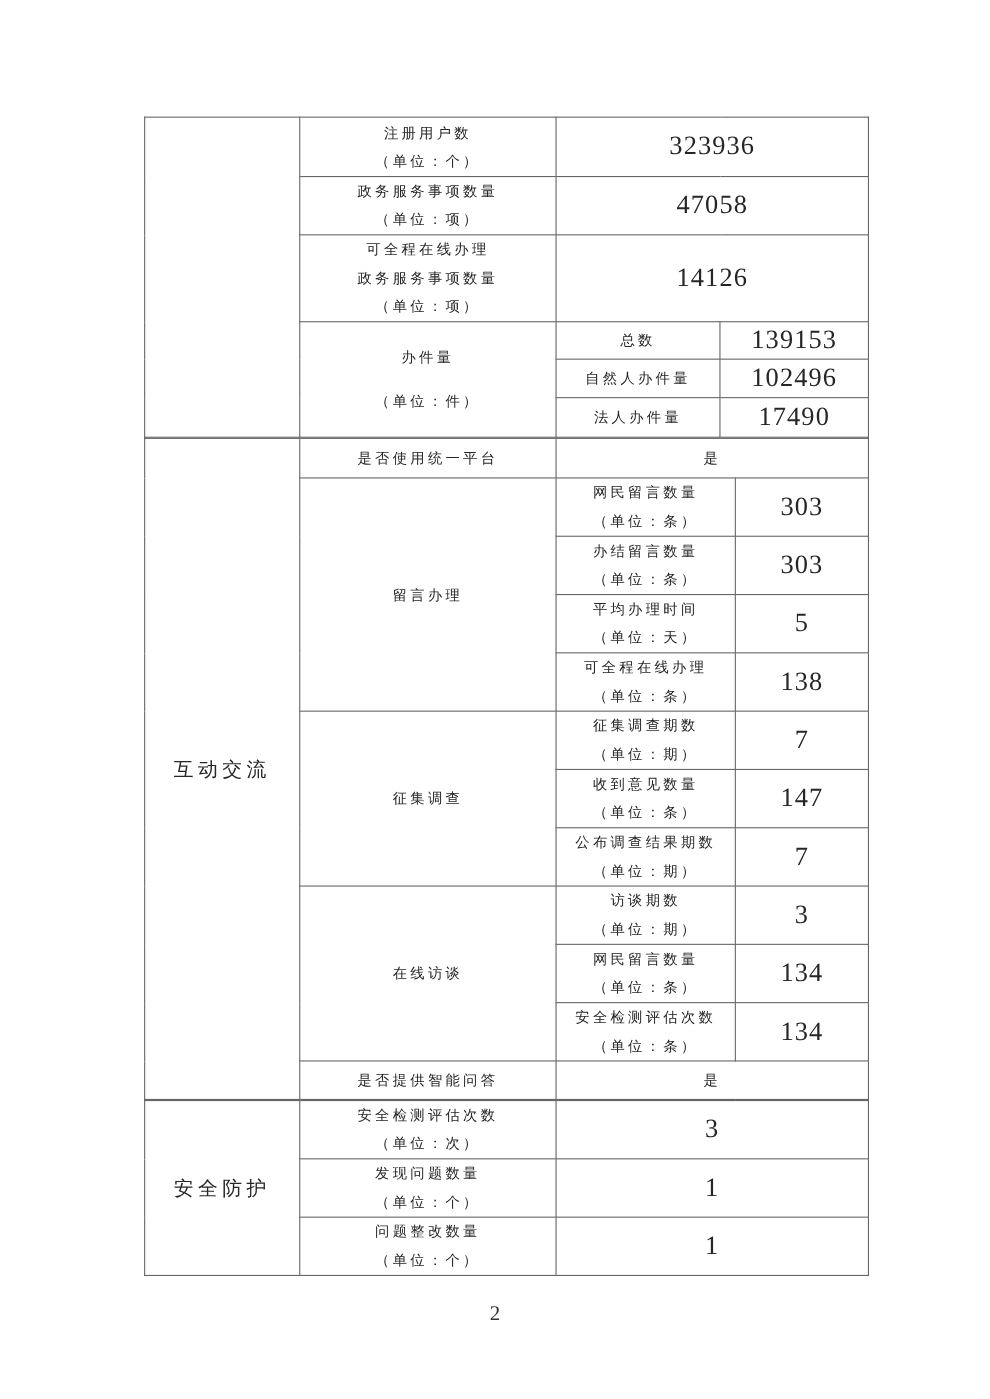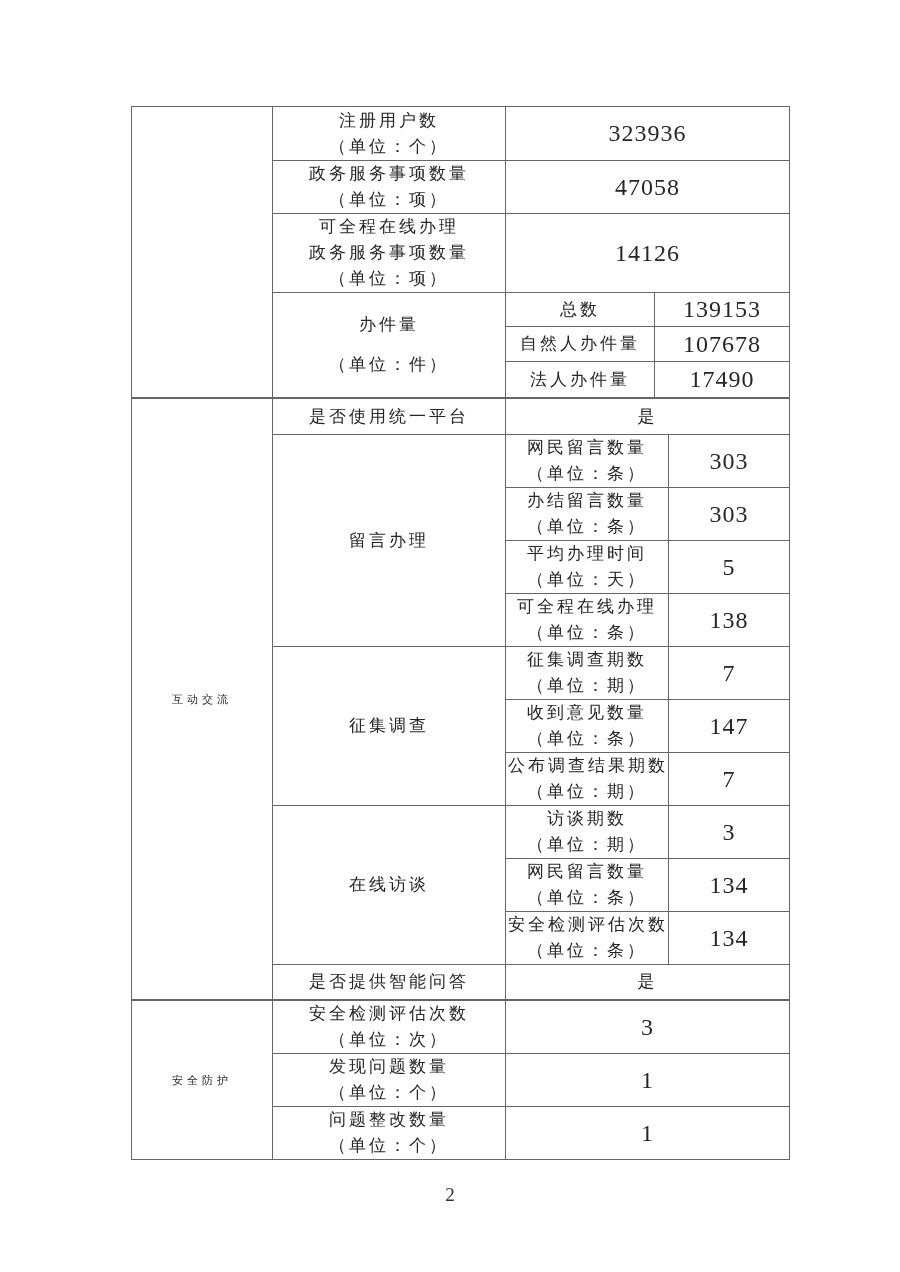--- a/index.html
+++ b/index.html
@@ -41,28 +41,28 @@
   col.c3a{width:149px;}
   col.c4a{width:135px;}
   col.c3b{width:163px;}
   col.c4b{width:121px;}
   
   tr.h54{height:54px;}  tr.h51{height:51px;}  tr.h78{height:78px;}
   tr.h34{height:34px;}  tr.h35{height:35px;}  tr.h36{height:36px;}
   tr.h52{height:52px;}
   
   .zh{
-    font-size:17px;
+    font-size:13px;
     letter-spacing:3px;
     line-height:26px;
     margin-top:44px;
   }
   .zh .line{white-space:nowrap;}
   .cat-label{
-    font-size:11px;
+    font-size:18px;
     letter-spacing:4px;
   }
   .num{
     font-size:24px;
     letter-spacing:1px;
     font-family:"Liberation Serif","DejaVu Serif",serif;
   }
   .gap-lines{line-height:40px;}
   .page-number{
     position:absolute;
@@ -113,21 +113,21 @@
       <tr class="h34">
         <td rowspan="3" class="zh gap-lines">
           <div class="line">办件量</div>
           <div class="line">（单位：件）</div>
         </td>
         <td class="zh">总数</td>
         <td class="num">139153</td>
       </tr>
       <tr class="h35">
         <td class="zh">自然人办件量</td>
-        <td class="num">107678</td>
+        <td class="num">102496</td>
       </tr>
       <tr class="h36">
         <td class="zh">法人办件量</td>
         <td class="num">17490</td>
       </tr>
     </tbody>
   </table>
 
   <table class="doc-table">
     <colgroup>

